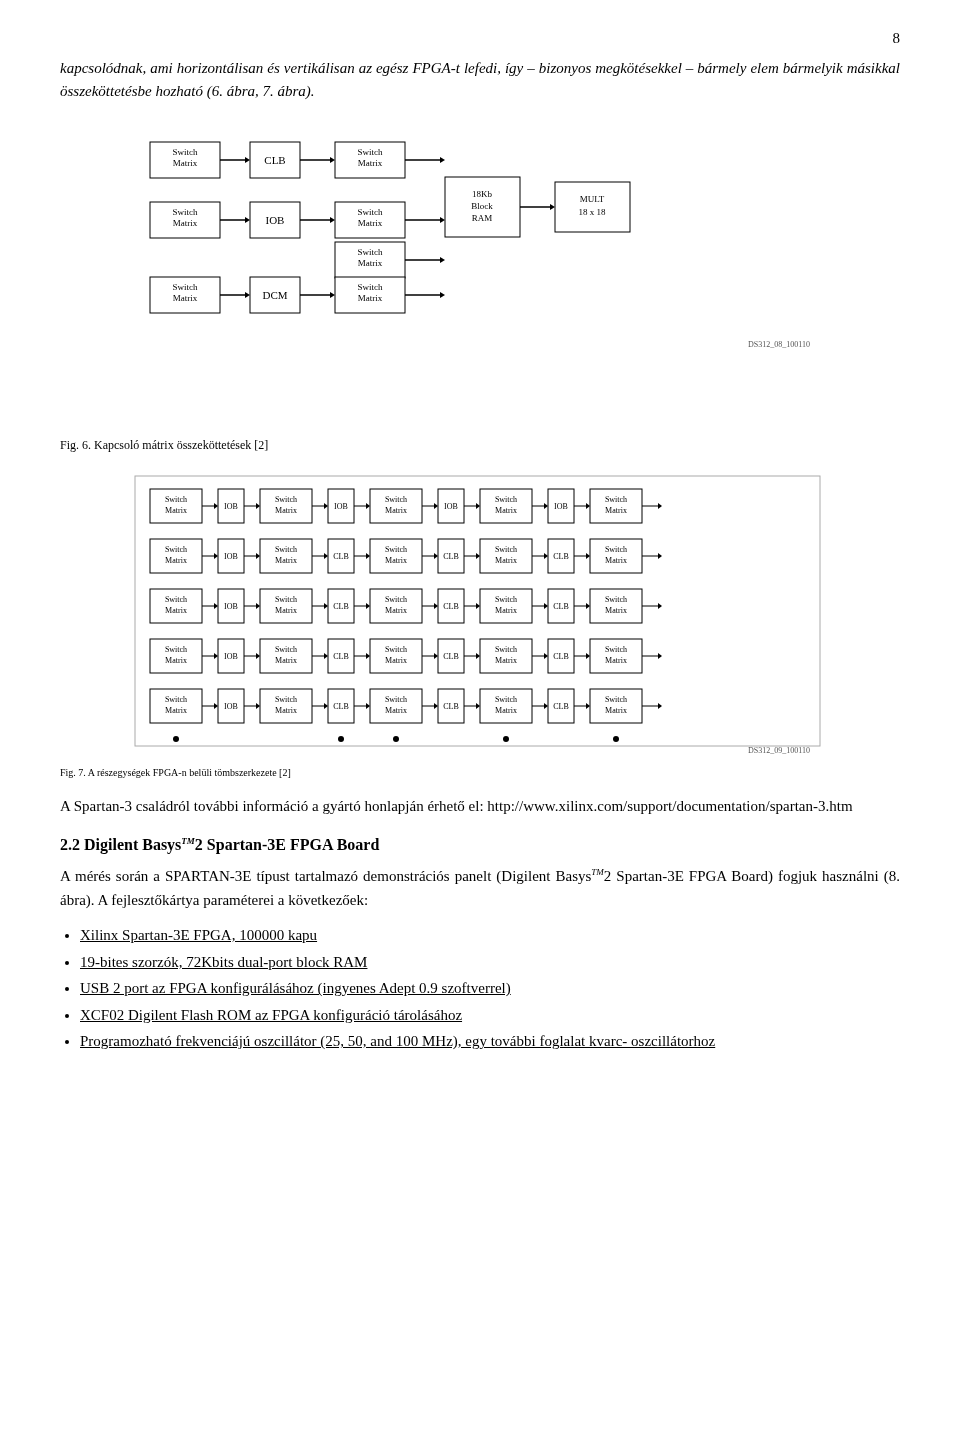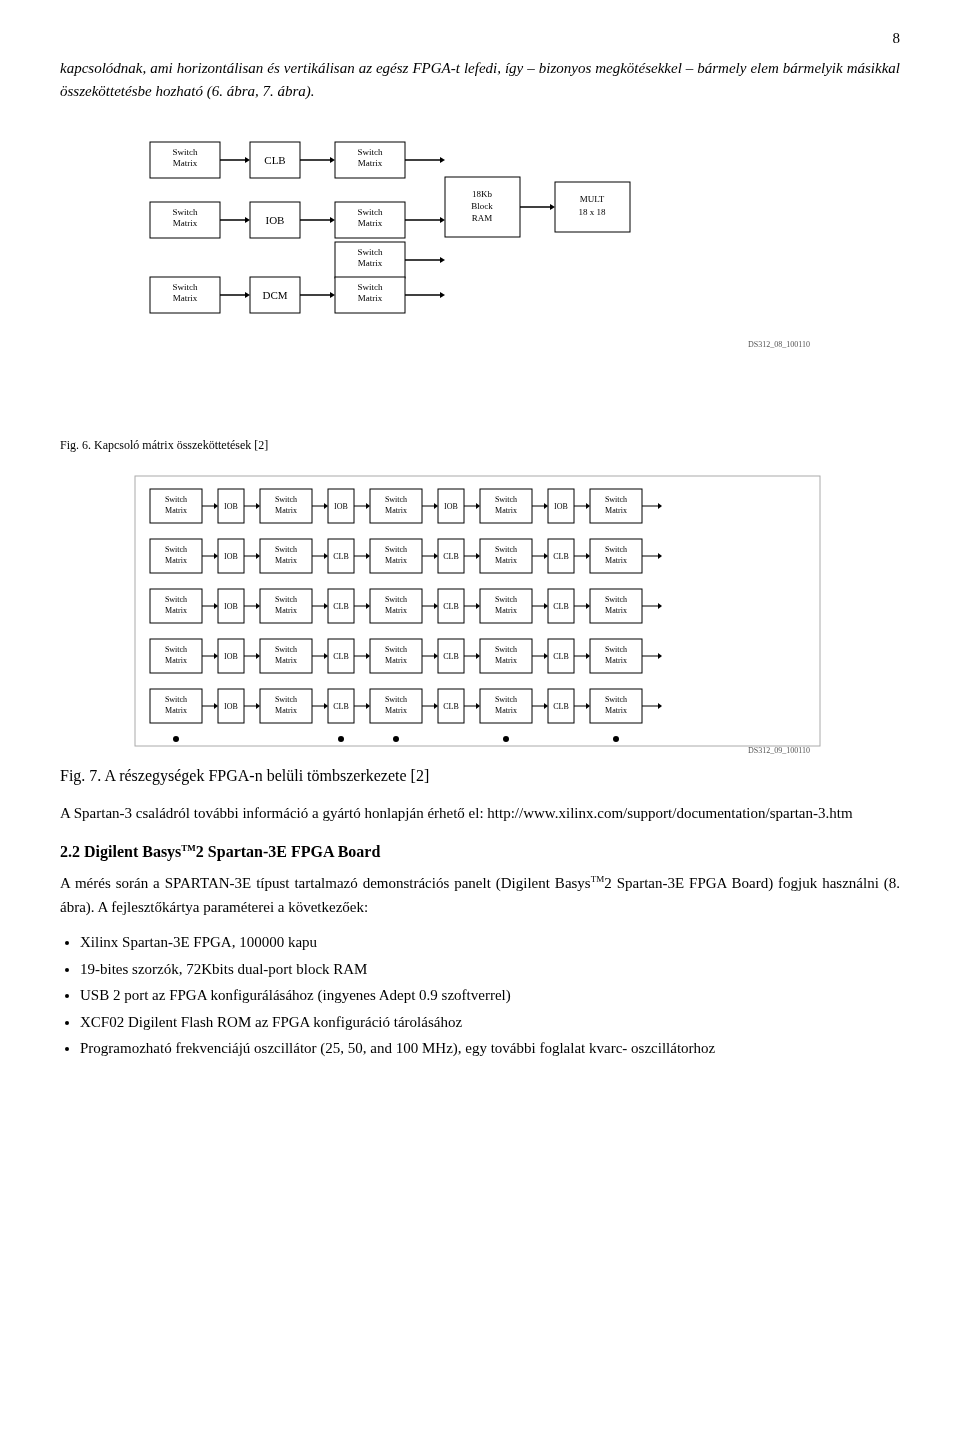--- a/index.html
+++ b/index.html
@@ -26,21 +26,21 @@
     }
 
     .fig6-caption {
       text-align: left;
       font-size: 12px;
       margin-bottom: 18px;
       margin-top: 4px;
     }
 
     .fig7-caption {
-      font-size: 16px;
+      font-size: 10px;
       margin-bottom: 16px;
       margin-top: 4px;
     }
 
     
     .body-text {
       text-align: justify;
       line-height: 1.6;
       margin-bottom: 12px;
       font-size: 15px;
@@ -48,31 +48,33 @@
 
     .section-heading {
       font-weight: bold;
       font-size: 16px;
       margin: 18px 0 10px 0;
     }
 
     .bullet-list {
       margin-left: 20px;
       margin-bottom: 8px;
+      text-decoration: underline;
     }
 
     .bullet-list li {
       list-style: disc;
       margin-bottom: 4px;
       line-height: 1.5;
       text-align: justify;
     }
 
     sup {
       font-size: 9px;
+      font-style: italic;
     }
 
     
     .fig6-svg-wrap {
       display: flex;
       justify-content: center;
       margin: 10px 0 6px 0;
     }
 
     .fig7-svg-wrap {

